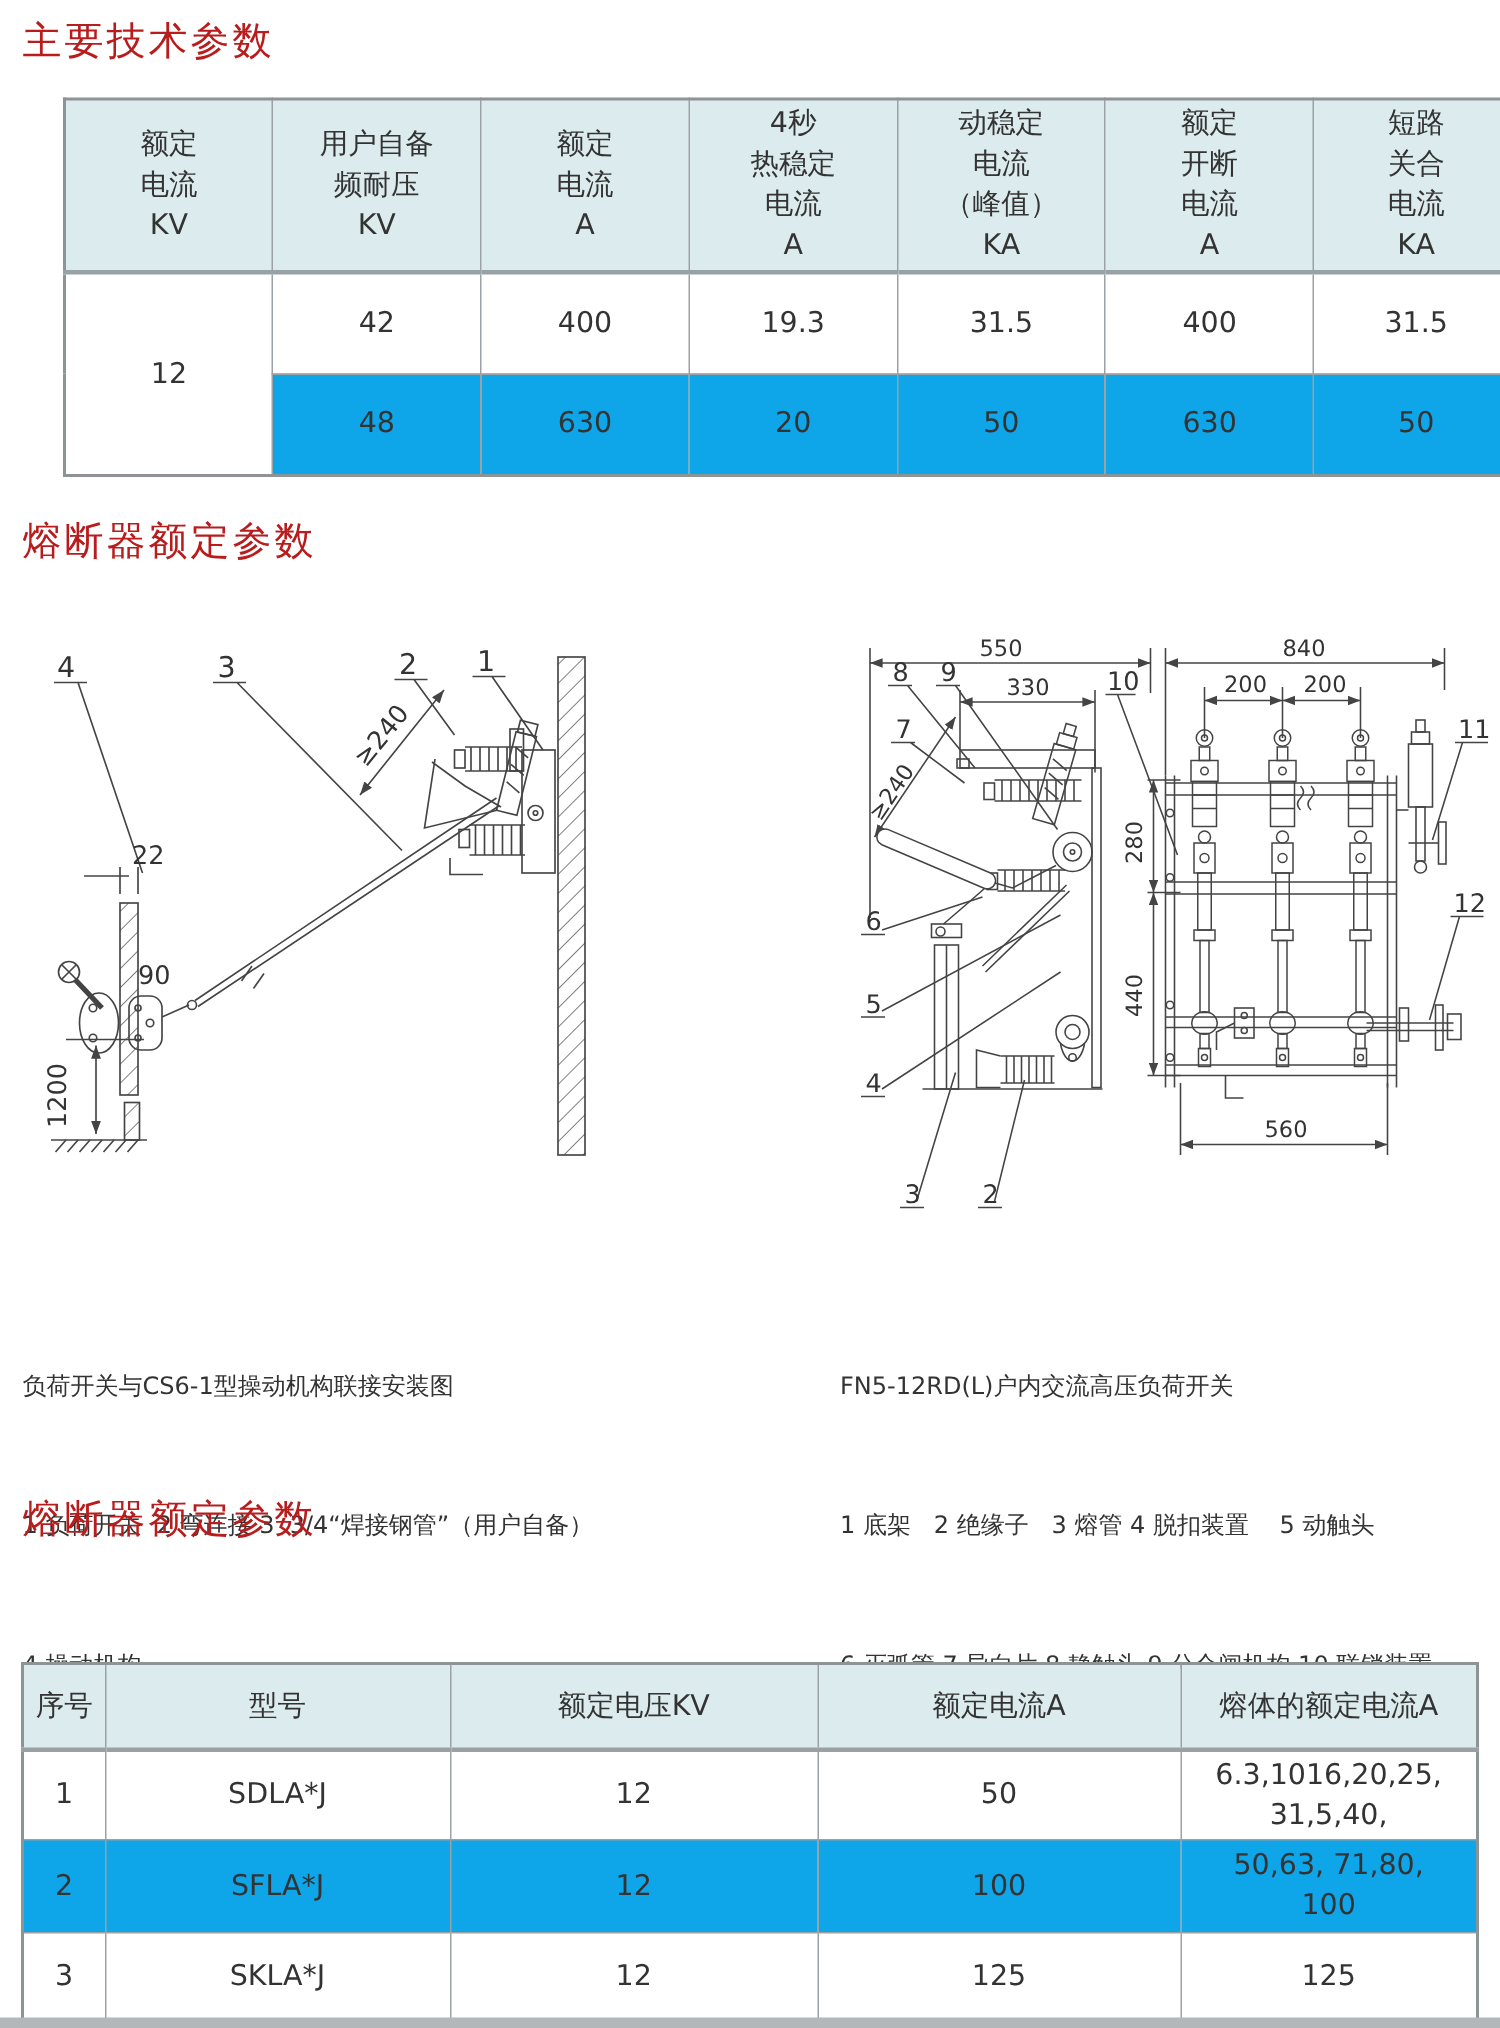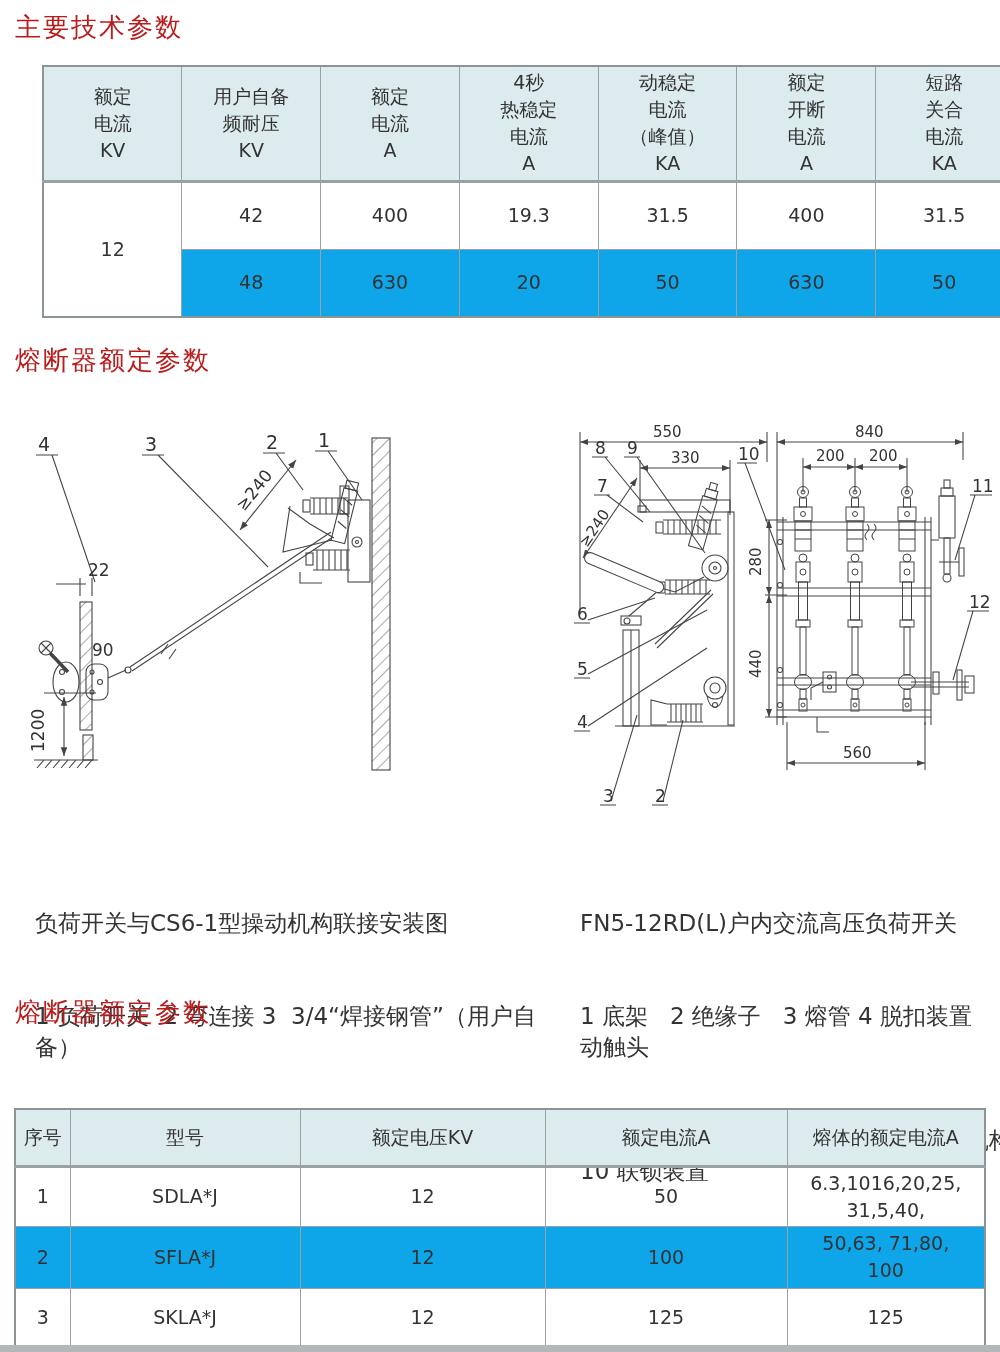--- a/index.html
+++ b/index.html
@@ -16,21 +16,21 @@
   td.plain{background:#ffffff;}
   #table-1{left:14px;top:65px;width:972px;margin-left:28px;}
   #table-1 tr.hdr{height:115px;}
   #table-1 tr.data{height:68px;}
   #table-2{left:14px;top:1108px;width:972px;}
   #table-2 tr.hdr{height:57px;}
   #table-2 tr.d1{height:60px;}
   #table-2 tr.d2{height:62px;}
   #table-2 tr.d3{height:60px;}
   .fig{position:absolute;}
-  .caption{position:absolute;font-size:23px;line-height:31px;white-space:pre-wrap;margin-left:20px;}
+  .caption{position:absolute;font-size:16px;line-height:31px;white-space:pre-wrap;}
   #caption-left{left:15px;top:846px;width:530px;}
   #caption-right{left:560px;top:846px;width:438px;}
   .footer-bar{position:absolute;left:0;top:1345px;width:1000px;height:7px;background:#b3b7b9;}
   svg text{fill:#333;stroke:none;font-family:"DejaVu Sans","Liberation Sans",sans-serif;}
 </style>
 </head>
 <body>
 
 <div class="page">
 

